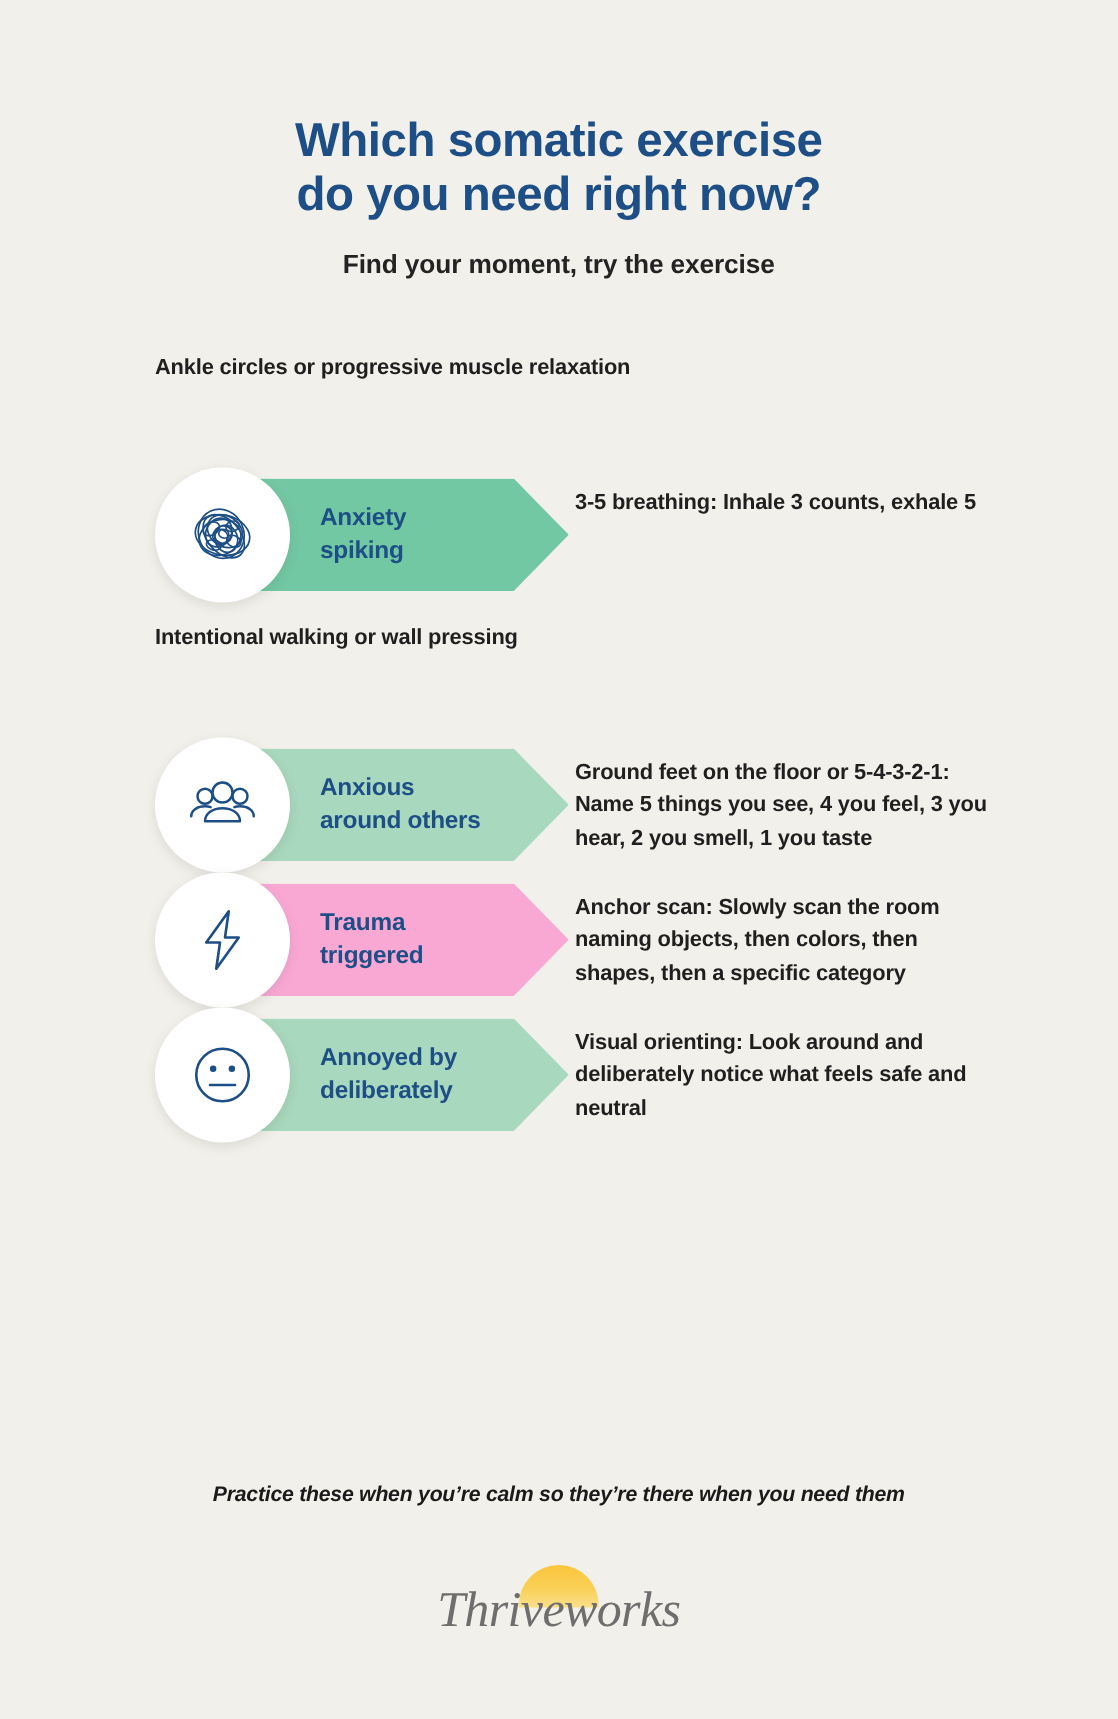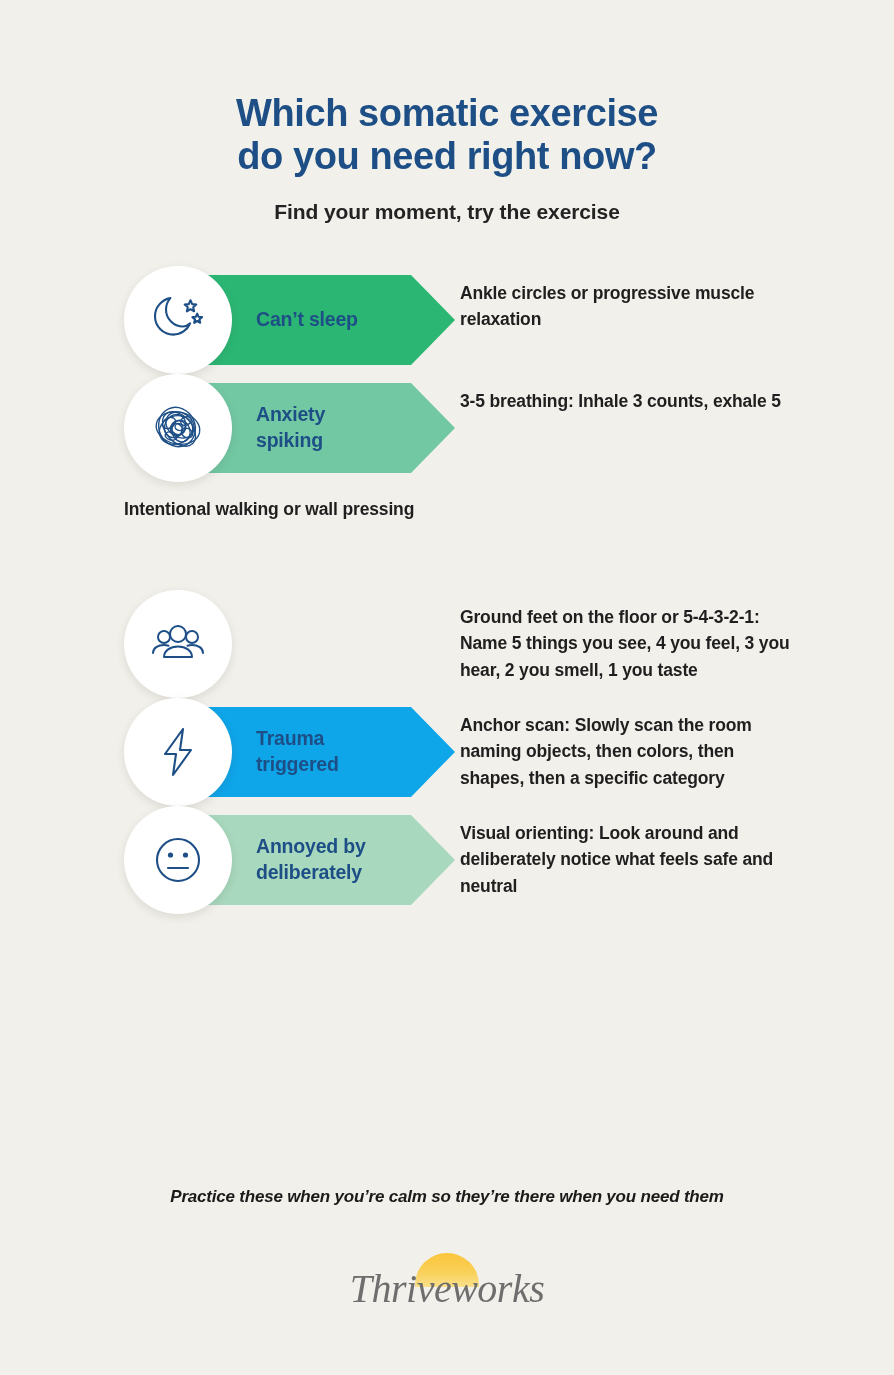--- a/index.html
+++ b/index.html
@@ -162,36 +162,20 @@
     <div class="title">
       <span class="line">Which somatic exercise</span>
       <span class="line">do you need right now?</span>
     </div>
     <div class="subtitle">Find your moment, try the exercise</div>
   </div>
 
   <div class="rows">
 
     <div class="row">
-      <div class="row-left">
-        <div class="arrow" style="background: rgb(43, 182, 115);">
-          <div class="arrow-label">
-            <span>Can’t sleep</span>
-          </div>
-        </div>
-        <div class="circle">
-          <span>
-            <svg width="62" height="62" viewBox="0 0 62 62" fill="none" stroke="#1d4f86" stroke-width="2.1" stroke-linecap="round" stroke-linejoin="round">
-              <path d="M36 37.5c-9.4 0-17-7.6-17-17 0-4.4 1.7-8.4 4.4-11.4C14.6 10.6 8 18.2 8 27.3c0 10.1 8.2 18.3 18.3 18.3 7.6 0 14.1-4.6 16.9-11.2-2.1 1.9-4.6 3.1-7.2 3.1z"></path>
-              <path d="M43.5 11.3l1.7 3.8 4.1.4-3.1 2.8 0.9 4-3.6-2.1-3.6 2.1 0.9-4-3.1-2.8 4.1-.4z"></path>
-              <path d="M50.2 24.6l1.4 3.2 3.4.3-2.6 2.3 0.8 3.4-3-1.8-3 1.8 0.8-3.4-2.6-2.3 3.4-.3z"></path>
-            </svg>
-          </span>
-        </div>
-      </div>
       <div class="row-desc">Ankle circles or progressive muscle relaxation</div>
     </div>
 
     <div class="row">
       <div class="row-left">
         <div class="arrow" style="background: rgb(114, 200, 162);">
           <div class="arrow-label">
             <span>Anxiety</span><br>
             <span>spiking</span>
           </div>
@@ -219,39 +203,45 @@
       </div>
       <div class="row-desc">3-5 breathing: Inhale 3 counts, exhale 5</div>
     </div>
 
     <div class="row">
       <div class="row-desc">Intentional walking or wall pressing</div>
     </div>
 
     <div class="row">
       <div class="row-left">
+        <div class="arrow" style="background: rgb(168, 216, 189);">
+          <div class="arrow-label">
+            <span>Anxious</span><br>
+            <span>around others</span>
+          </div>
+        </div>
         <div class="circle">
           <span>
             <svg width="64" height="64" viewBox="0 0 64 64" fill="none" stroke="#1d4f86" stroke-width="2" stroke-linecap="round" stroke-linejoin="round">
               <circle cx="18" cy="25" r="6"></circle>
               <path d="M7 41c0-5 5-8 11-8 1.6 0 3.1 0.2 4.5 0.7"></path>
               <circle cx="46" cy="25" r="6"></circle>
               <path d="M57 41c0-5-5-8-11-8-1.6 0-3.1 0.2-4.5 0.7"></path>
               <circle cx="32" cy="22" r="8" fill="#ffffff"></circle>
               <path d="M18 45c0-6.4 6.3-10.5 14-10.5S46 38.6 46 45z" fill="#ffffff"></path>
             </svg>
           </span>
         </div>
       </div>
       <div class="row-desc">Ground feet on the floor or 5-4-3-2-1: Name 5 things you see, 4 you feel, 3 you hear, 2 you smell, 1 you taste</div>
     </div>
 
     <div class="row">
       <div class="row-left">
-        <div class="arrow" style="background: #0ea5e9;">
+        <div class="arrow" style="background: #f9a8d4;">
           <div class="arrow-label">
             <span>Trauma</span><br>
             <span>triggered</span>
           </div>
         </div>
         <div class="circle">
           <span>
             <svg width="62" height="62" viewBox="0 0 62 62" fill="none" stroke="#1d4f86" stroke-width="2.1" stroke-linejoin="round" stroke-linecap="round">
               <path d="M36 8 L18 33 L29 33 L26 54 L44 29 L33 29 Z"></path>
             </svg>

